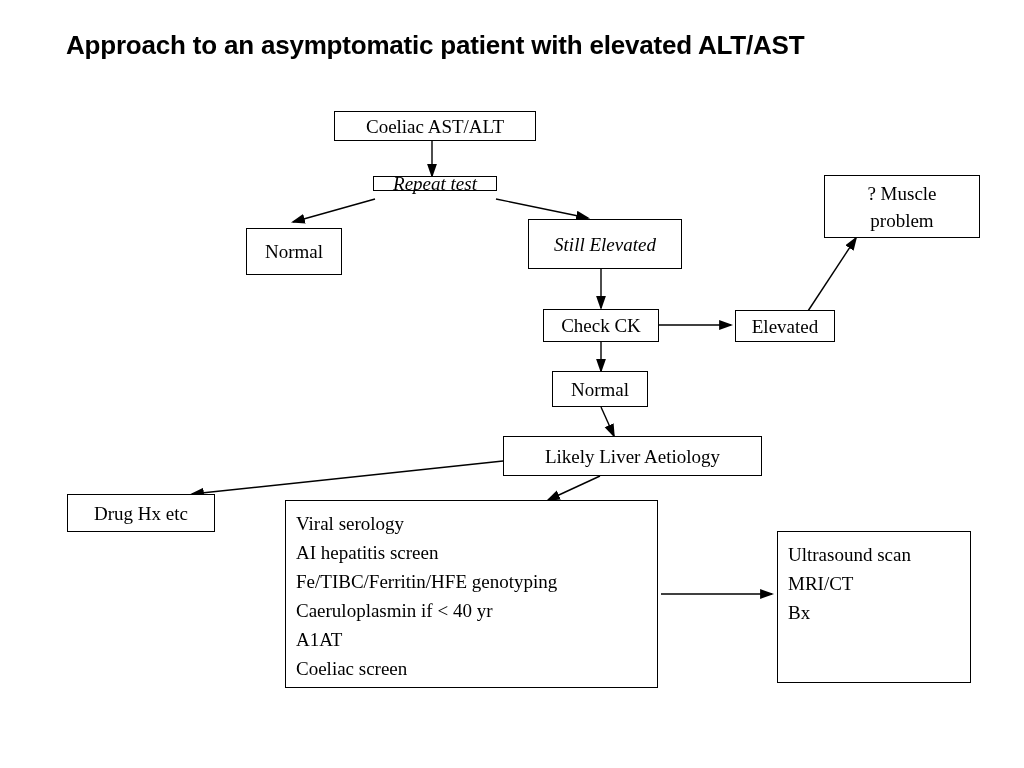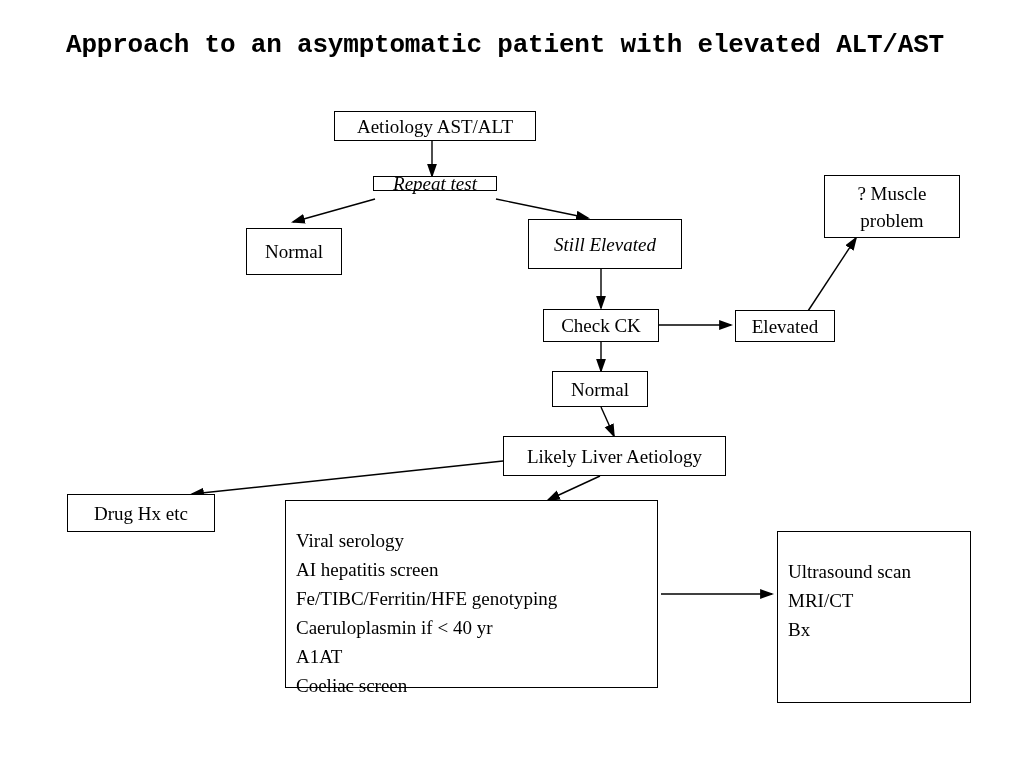--- a/index.html
+++ b/index.html
@@ -22,21 +22,21 @@
     width: 1024px;
     height: 768px;
   }
   .title {
     position: absolute;
     left: 66px;
     top: 30px;
     width: 900px;
     font-size: 26px;
     font-weight: bold;
-    font-family: Liberation Mono, monospace;
+    font-family: Liberation Sans, sans-serif;
     color: #000000;
     letter-spacing: -0.2px;
     white-space: nowrap;
   }
   .node {
     position: absolute;
     border: 1px solid #000000;
     background: #ffffff;
     font-size: 19px;
     line-height: 27px;
@@ -46,21 +46,21 @@
     display: flex;
     align-items: center;
     justify-content: center;
     text-align: center;
     padding: 2px 8px;
   }
   .node.left-align {
     justify-content: flex-start;
     text-align: left;
     align-items: flex-start;
-    padding: 25px 10px;
+    padding: 8px 10px;
   }
   .node .lines {
     display: block;
     white-space: pre-line;
   }
   svg.arrows {
     position: absolute;
     left: 0;
     top: 0;
     width: 1024px;
@@ -99,68 +99,68 @@
     <line x1="601" y1="407" x2="614" y2="436" stroke="#000000" stroke-width="1.4" marker-end="url(#ah)"></line>
 
     <line x1="503" y1="461" x2="192" y2="494" stroke="#000000" stroke-width="1.4" marker-end="url(#ah)"></line>
 
     <line x1="600" y1="476" x2="548" y2="500" stroke="#000000" stroke-width="1.4" marker-end="url(#ah)"></line>
 
     <line x1="661" y1="594" x2="772" y2="594" stroke="#000000" stroke-width="1.4" marker-end="url(#ah)"></line>
   </svg>
 
   <div class="node" style="left:334px; top:111px; width:202px; height:30px;">
-    <span class="lines">Aetiology AST/ALT</span>
+    <span class="lines">Coeliac AST/ALT</span>
   </div>
 
   <div class="node" style="left:373px; top:176px; width:124px; height:15px;font-style:italic;">
     <span class="lines">Repeat test</span>
   </div>
 
   <div class="node" style="left:246px; top:228px; width:96px; height:47px;">
     <span class="lines">Normal</span>
   </div>
 
   <div class="node" style="left:528px; top:219px; width:154px; height:50px;font-style:italic;">
     <span class="lines">Still Elevated</span>
   </div>
 
-  <div class="node" style="left:824px; top:175px; width:136px; height:63px;">
+  <div class="node" style="left:824px; top:175px; width:156px; height:63px;">
     <span class="lines">? Muscle
 problem</span>
   </div>
 
   <div class="node" style="left:735px; top:310px; width:100px; height:32px;">
     <span class="lines">Elevated</span>
   </div>
 
   <div class="node" style="left:543px; top:309px; width:116px; height:33px;">
     <span class="lines">Check CK</span>
   </div>
 
   <div class="node" style="left:552px; top:371px; width:96px; height:36px;">
     <span class="lines">Normal</span>
   </div>
 
-  <div class="node" style="left:503px; top:436px; width:223px; height:40px;">
+  <div class="node" style="left:503px; top:436px; width:259px; height:40px;">
     <span class="lines">Likely Liver Aetiology</span>
   </div>
 
   <div class="node" style="left:67px; top:494px; width:148px; height:38px;">
     <span class="lines">Drug Hx etc</span>
   </div>
 
   <div class="node left-align" style="left:285px; top:500px; width:373px; height:188px; font-size:19px; line-height:29px;">
     <span class="lines">Viral serology
 AI hepatitis screen
 Fe/TIBC/Ferritin/HFE genotyping
 Caeruloplasmin if &lt; 40 yr
 A1AT
 Coeliac screen</span>
   </div>
 
-  <div class="node left-align" style="left:777px; top:531px; width:194px; height:172px; font-size:19px; line-height:29px;">
+  <div class="node left-align" style="left:777px; top:531px; width:194px; height:152px; font-size:19px; line-height:29px;">
     <span class="lines">Ultrasound scan
 MRI/CT
 Bx</span>
   </div>
 
 </div>
 
 </body></html>

